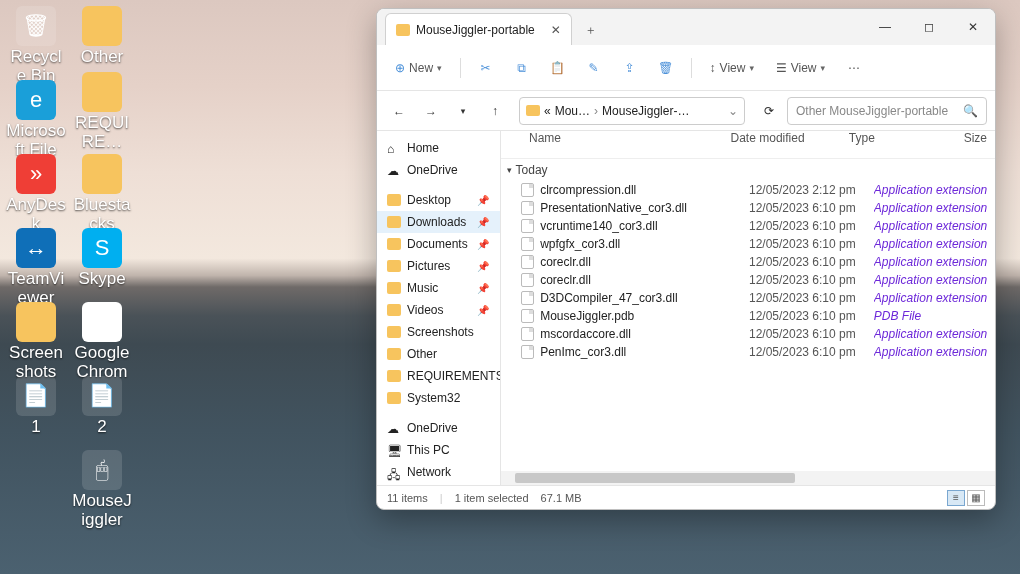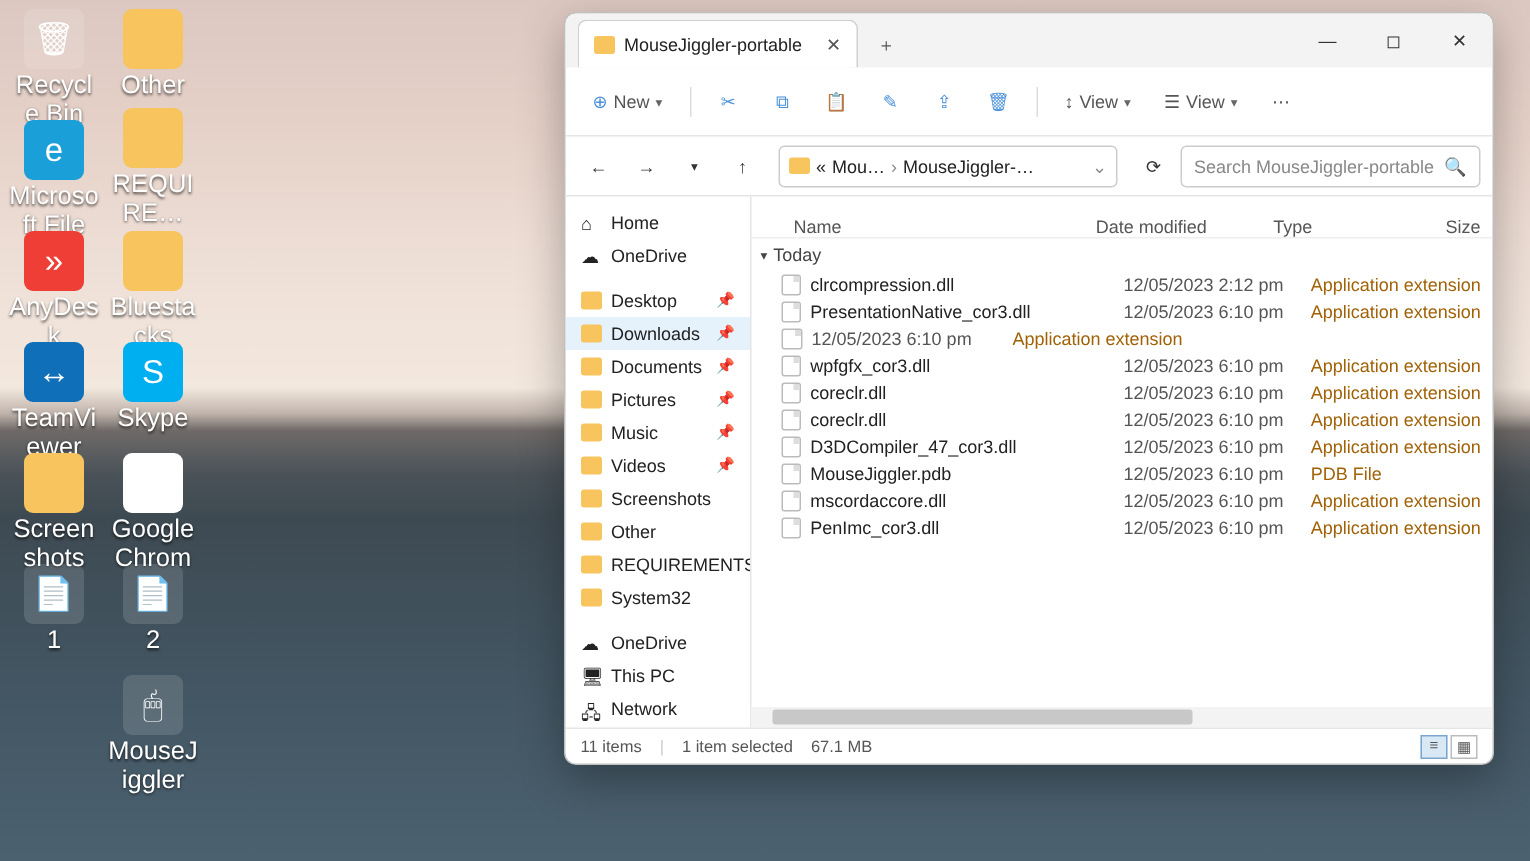--- a/index.html
+++ b/index.html
@@ -45,35 +45,35 @@
   .body{flex:1;display:flex;min-height:0;}
   .side{width:124px;border-right:1px solid #e5e5e5;padding:6px 0;overflow-y:auto;font-size:12px;}
   .sitem{display:flex;align-items:center;gap:6px;padding:4px 10px;color:#222;}
   .sitem.sel{background:#e5f1fb;}
   .sitem .pin{margin-left:auto;color:#888;font-size:10px;}
   .sitem .ico{width:14px;height:12px;border-radius:2px;flex-shrink:0;}
   .sitem .ico.fold{background:#f7c45e;}
   .sitem .ico.home{background:none;}
   .ssep{height:8px;}
   .main{flex:1;display:flex;flex-direction:column;min-width:0;}
-  .cols{height:28px;display:flex;align-items:flex-end;font-size:12px;color:#555;border-bottom:1px solid #eee;padding-left:20px;}
+  .cols{height:28px;display:flex;align-items:flex-start;font-size:12px;color:#555;border-bottom:1px solid #eee;padding-left:20px;}
   .cols .c{padding:0 8px;}
   .c-name{width:230px;}
   .c-date{width:134px;}
   .c-type{width:130px;}
   .c-size{flex:1;}
   .files{flex:1;overflow:auto;font-size:12px;}
   .grp{padding:4px 6px;color:#444;display:flex;align-items:center;gap:4px;}
   .grp .tri{font-size:9px;}
   .row{display:flex;align-items:center;height:18px;padding-left:20px;}
   .row .fic{width:14px;height:14px;margin-right:6px;border:1px solid #bbb;border-radius:2px;background:#fff;position:relative;}
   .row .fic::after{content:"";position:absolute;top:0;right:0;width:4px;height:4px;background:#ddd;}
   .row .nm{width:224px;white-space:nowrap;overflow:hidden;text-overflow:ellipsis;}
   .row .dt{width:134px;color:#555;}
-  .row .tp{width:130px;color:#a16207;white-space:nowrap;overflow:hidden;text-overflow:ellipsis;}
+  .row .tp{width:130px;color:#6d28d9;white-space:nowrap;overflow:hidden;text-overflow:ellipsis;font-style:italic;}
   .hscroll{height:14px;background:#f3f3f3;display:flex;align-items:center;padding:0 14px;}
   .hscroll .thumb{height:10px;width:60%;background:#c8c8c8;border-radius:2px;}
   .status{height:24px;border-top:1px solid #e5e5e5;display:flex;align-items:center;padding:0 10px;font-size:11px;color:#555;gap:12px;}
   .status .sep{color:#ccc;}
   .status .vbtns{margin-left:auto;display:flex;gap:2px;}
   .status .vb{width:18px;height:16px;border:1px solid #bbb;display:flex;align-items:center;justify-content:center;font-size:10px;}
   .status .vb.act{background:#d8e8f5;border-color:#7aa7d0;}
 </style>
 </head>
 <body>
@@ -183,21 +183,21 @@
     <div class="addr">
       <span class="fico"></span>
       <span>«</span>
       <span>Mou…</span>
       <span class="sep">›</span>
       <span>MouseJiggler-…</span>
       <span class="sep" style="margin-left:auto;">⌄</span>
     </div>
     <div class="nbtn">⟳</div>
     <div class="search">
-      <span>Search MouseJiggler-portable</span>
+      <span>Other MouseJiggler-portable</span>
       <span class="sico">🔍</span>
     </div>
   </div>
 
   <div class="body">
     <div class="side" id="side">
         <div class="sitem">
           <span class="ico home">⌂</span>
           <span>Home</span>
         </div>
@@ -285,20 +285,21 @@
             <span class="tp">Application extension</span>
           </div>
           <div class="row">
             <span class="fic"></span>
             <span class="nm">PresentationNative_cor3.dll</span>
             <span class="dt">12/05/2023 6:10 pm</span>
             <span class="tp">Application extension</span>
           </div>
           <div class="row">
             <span class="fic"></span>
+            <span class="nm">vcruntime140_cor3.dll</span>
             <span class="dt">12/05/2023 6:10 pm</span>
             <span class="tp">Application extension</span>
           </div>
           <div class="row">
             <span class="fic"></span>
             <span class="nm">wpfgfx_cor3.dll</span>
             <span class="dt">12/05/2023 6:10 pm</span>
             <span class="tp">Application extension</span>
           </div>
           <div class="row">

